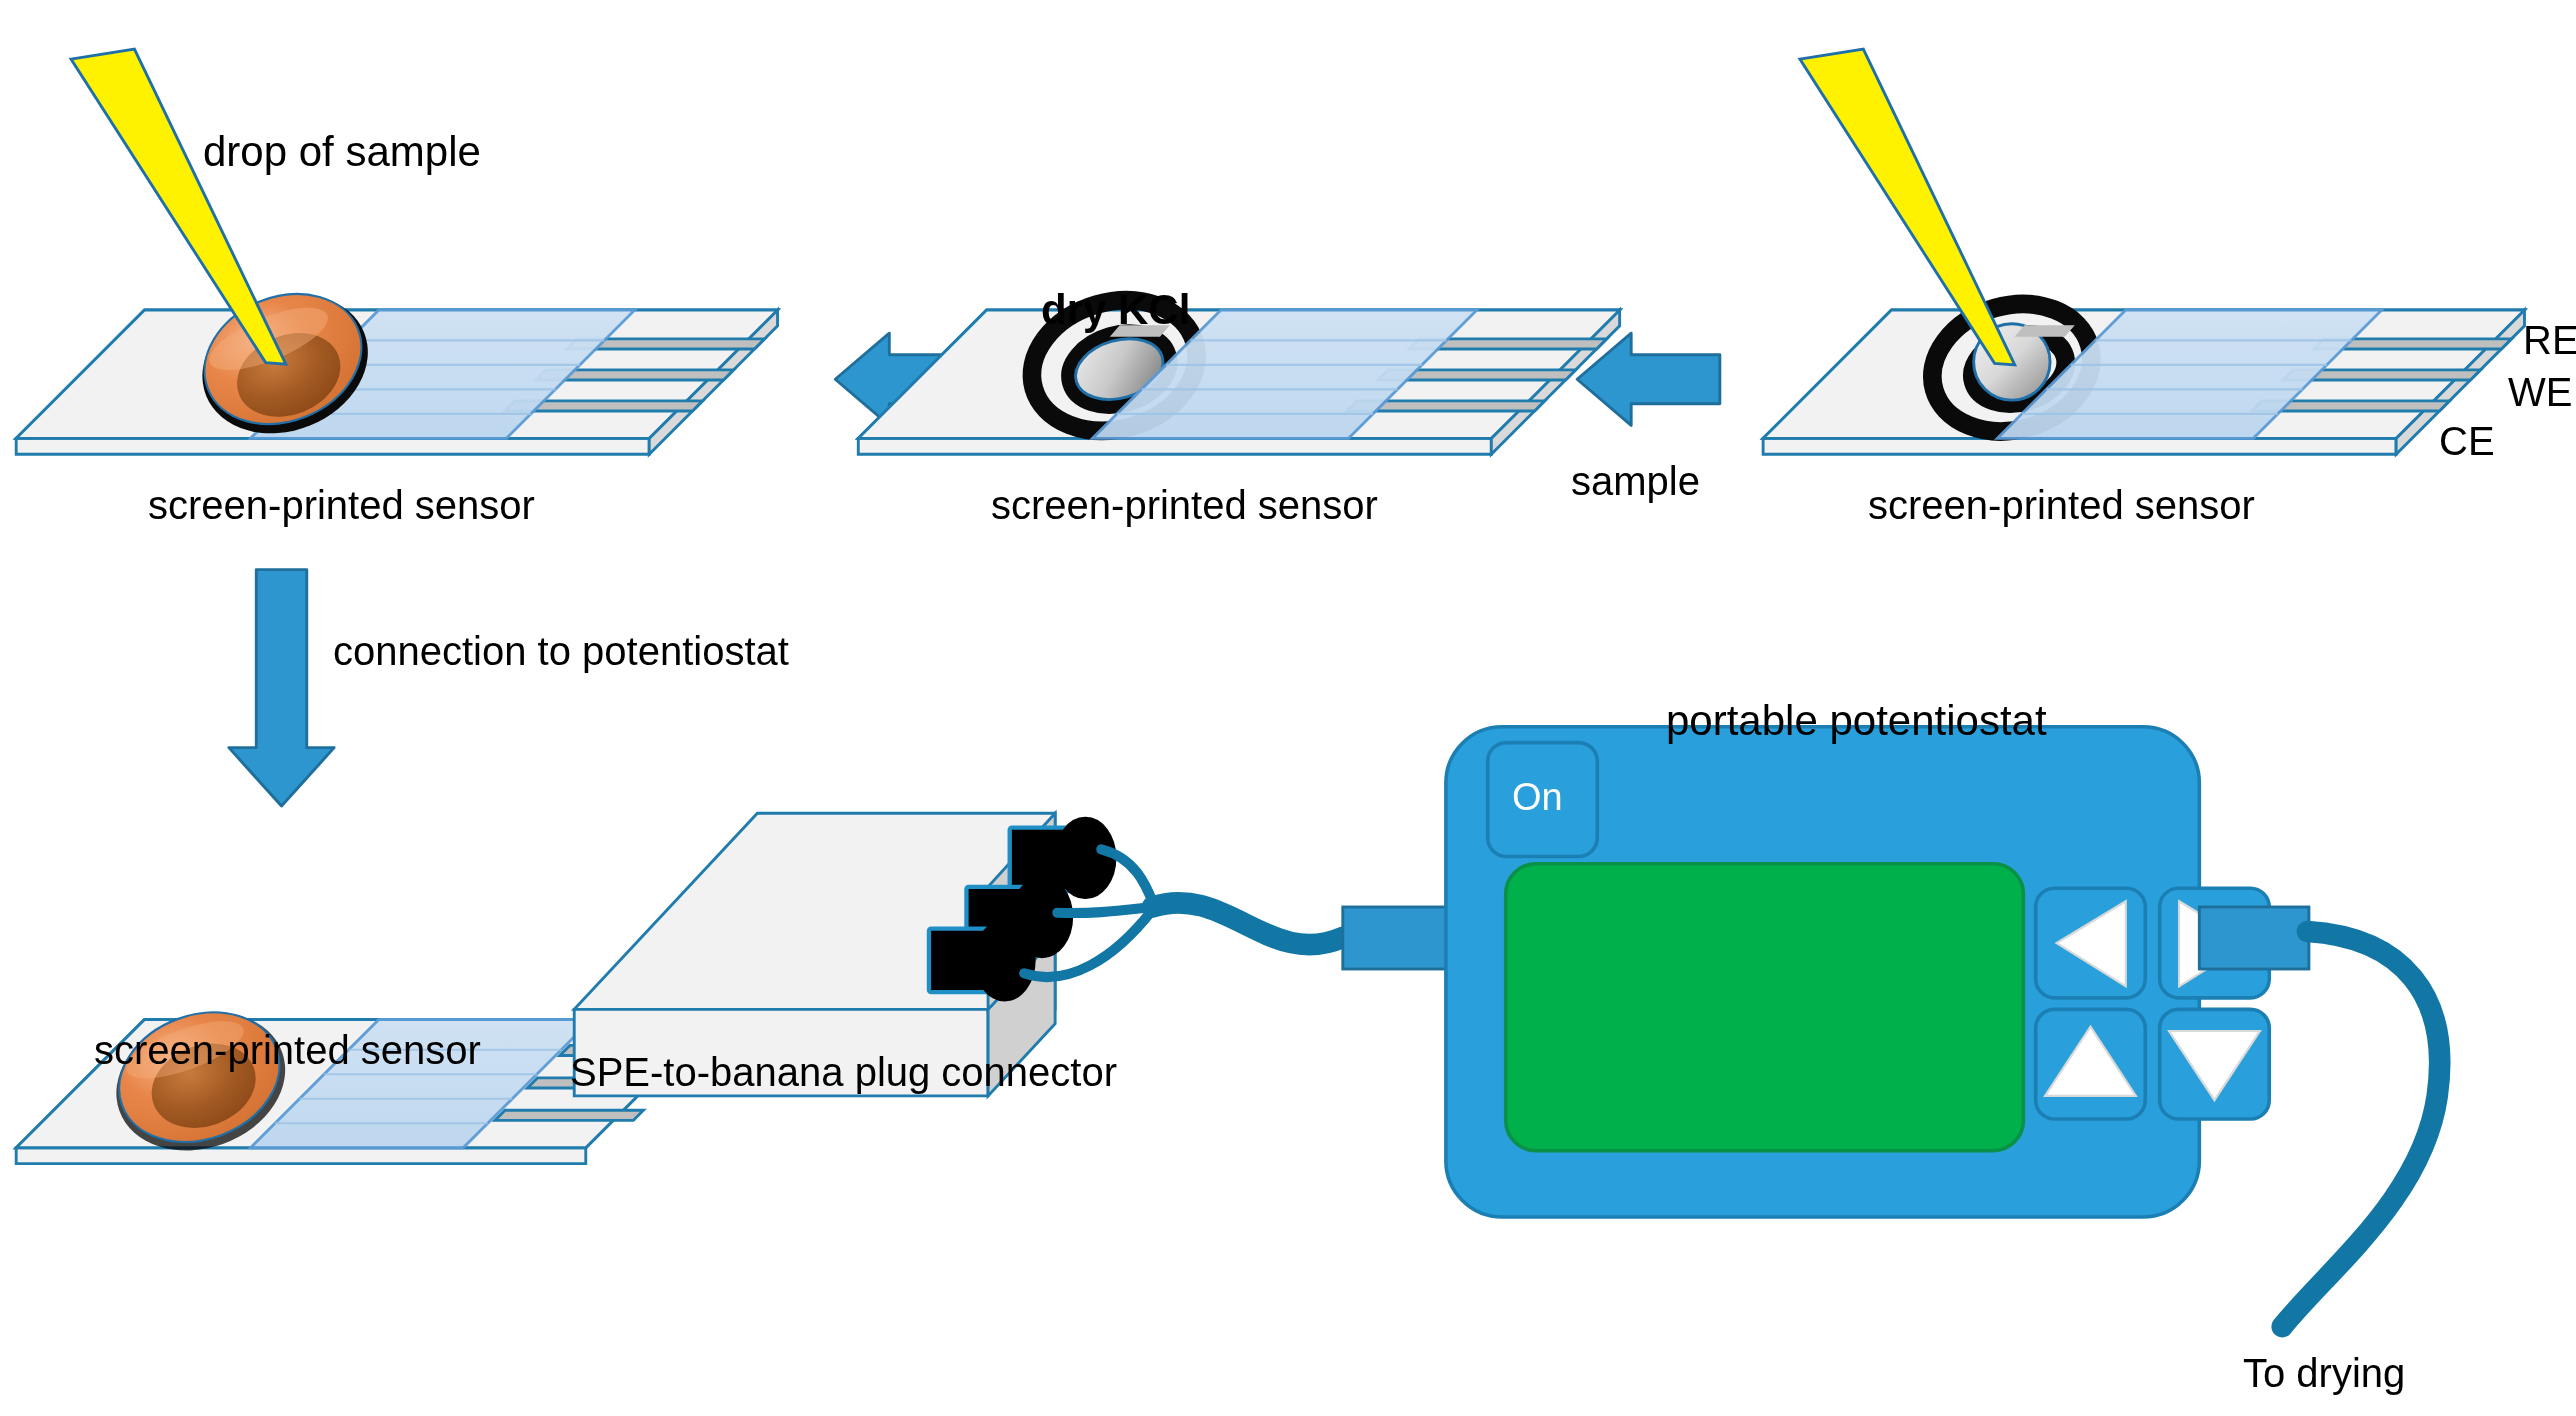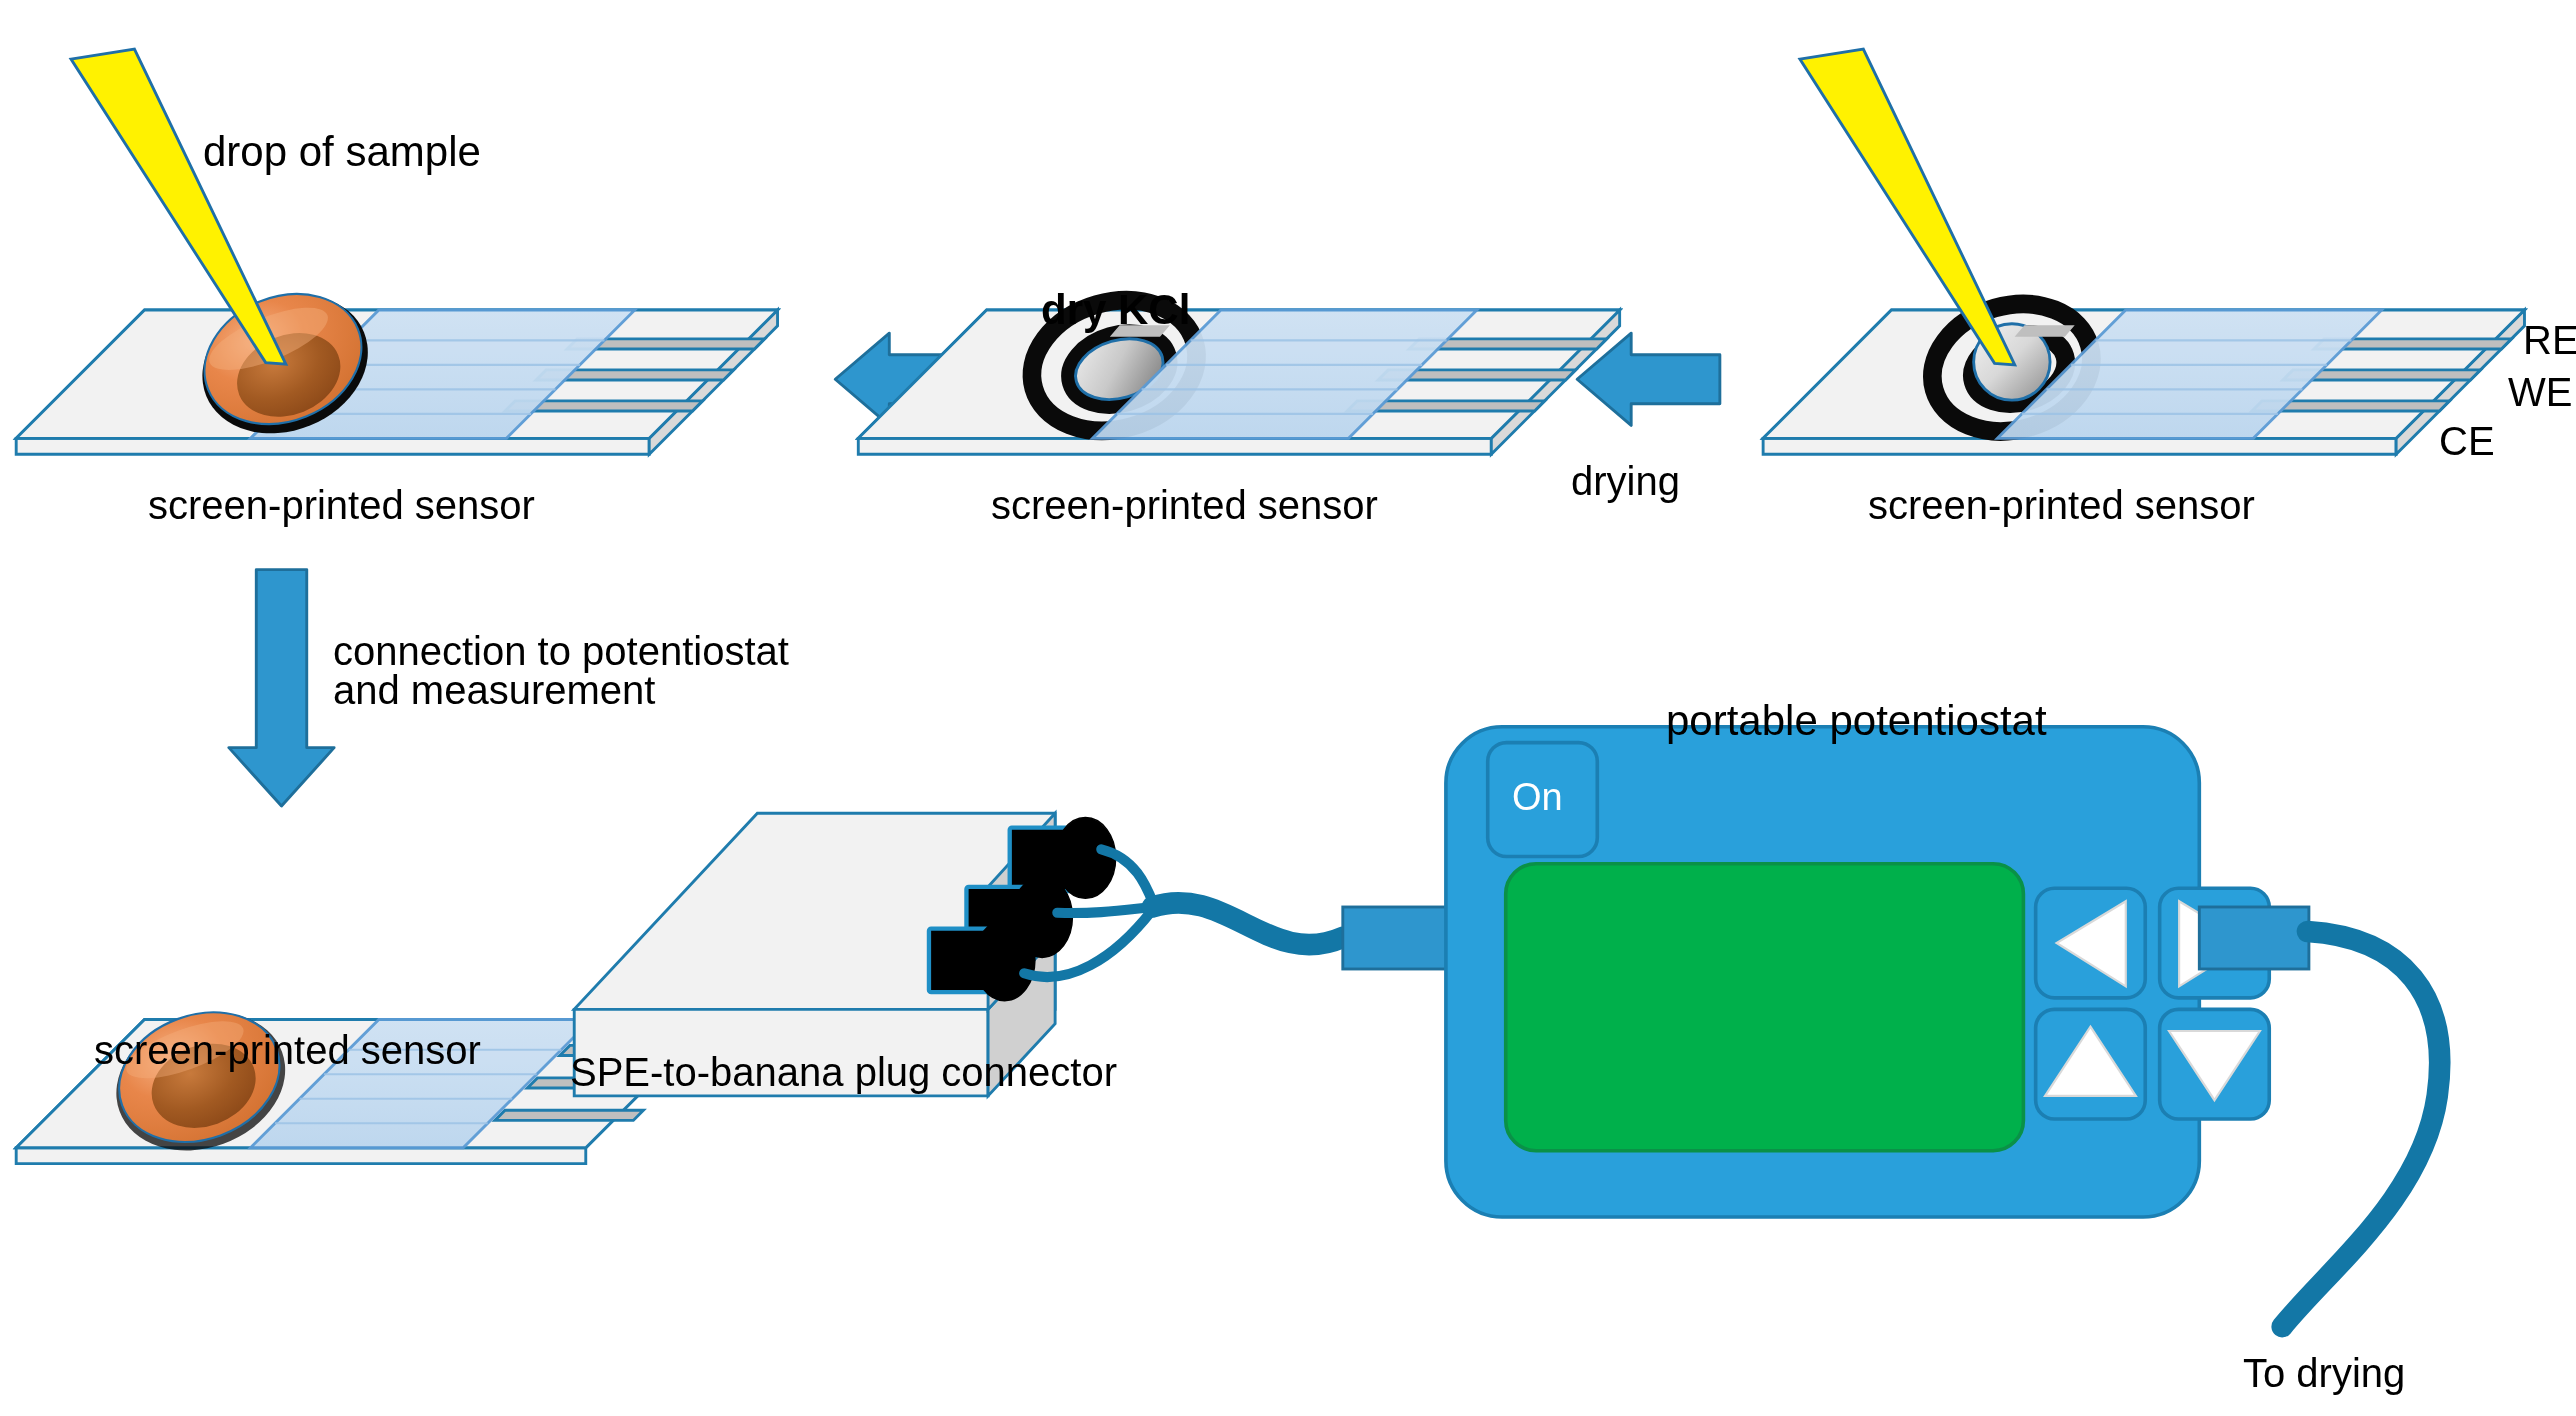--- a/index.html
+++ b/index.html
@@ -276,24 +276,23 @@
 
 
   <div class="lbl cap-sensor" style="left:148px; top:482px;">screen-printed sensor</div>
 
   <div class="lbl cap-sensor" style="left:991px; top:482px;">screen-printed sensor</div>
 
   <div class="lbl cap-sensor" style="left:1868px; top:482px;">screen-printed sensor</div>
 
   <div class="lbl cap-sensor" style="left:94px; top:1027px; top:1027px;">screen-printed sensor</div>
 
-  <div class="lbl cap-wide" style="left:1571px; top:458px;">drying</div>
+  <div class="lbl cap-wide" style="left:1571px; top:458px;">sample</div>
 
   <div class="lbl cap-step" style="left:333px; top:628px;">connection to potentiostat</div>
-  <div class="lbl cap-step" style="left:333px; top:667px;">and measurement</div>
 
   <div class="lbl cap-sensor" style="left:570px; top:1049px;">SPE-to-banana plug connector</div>
 
   <div class="lbl el-label" style="left:2523px; top:317px;">RE</div>
   <div class="lbl el-label" style="left:2508px; top:369px;">WE</div>
   <div class="lbl el-label" style="left:2439px; top:418px;">CE</div>
 
   <div class="lbl cap-top" style="left:1666px; top:648px;">portable potentiostat</div>
 
   <div class="lbl" style="left:1512px; top:775px; font-size:38px; color:#FFFFFF;">On</div>

